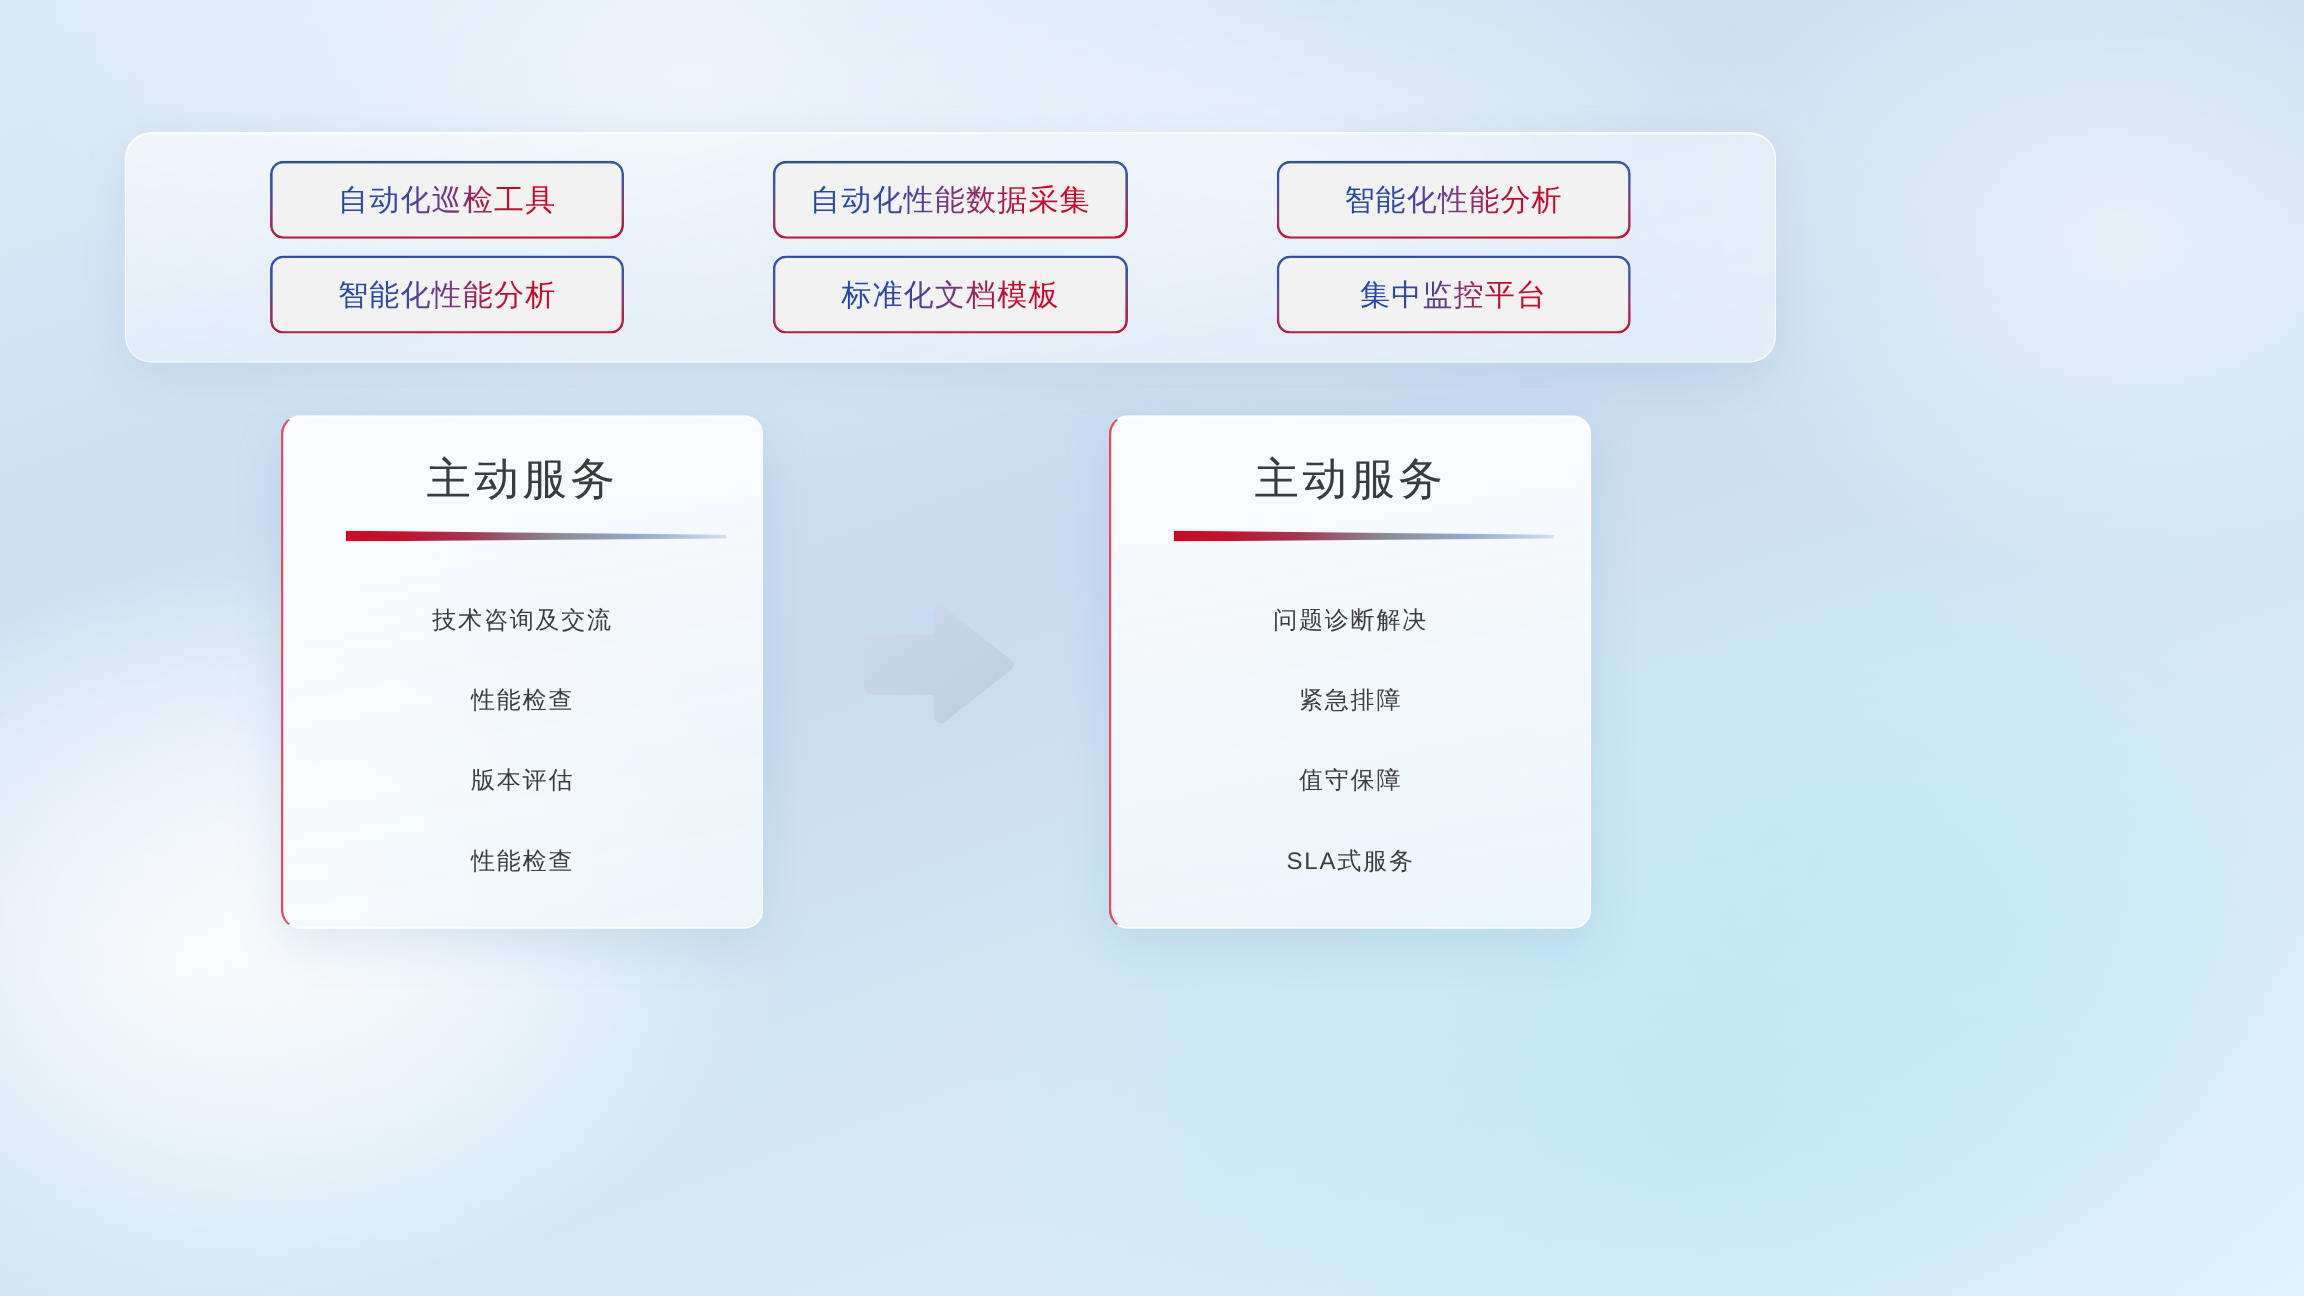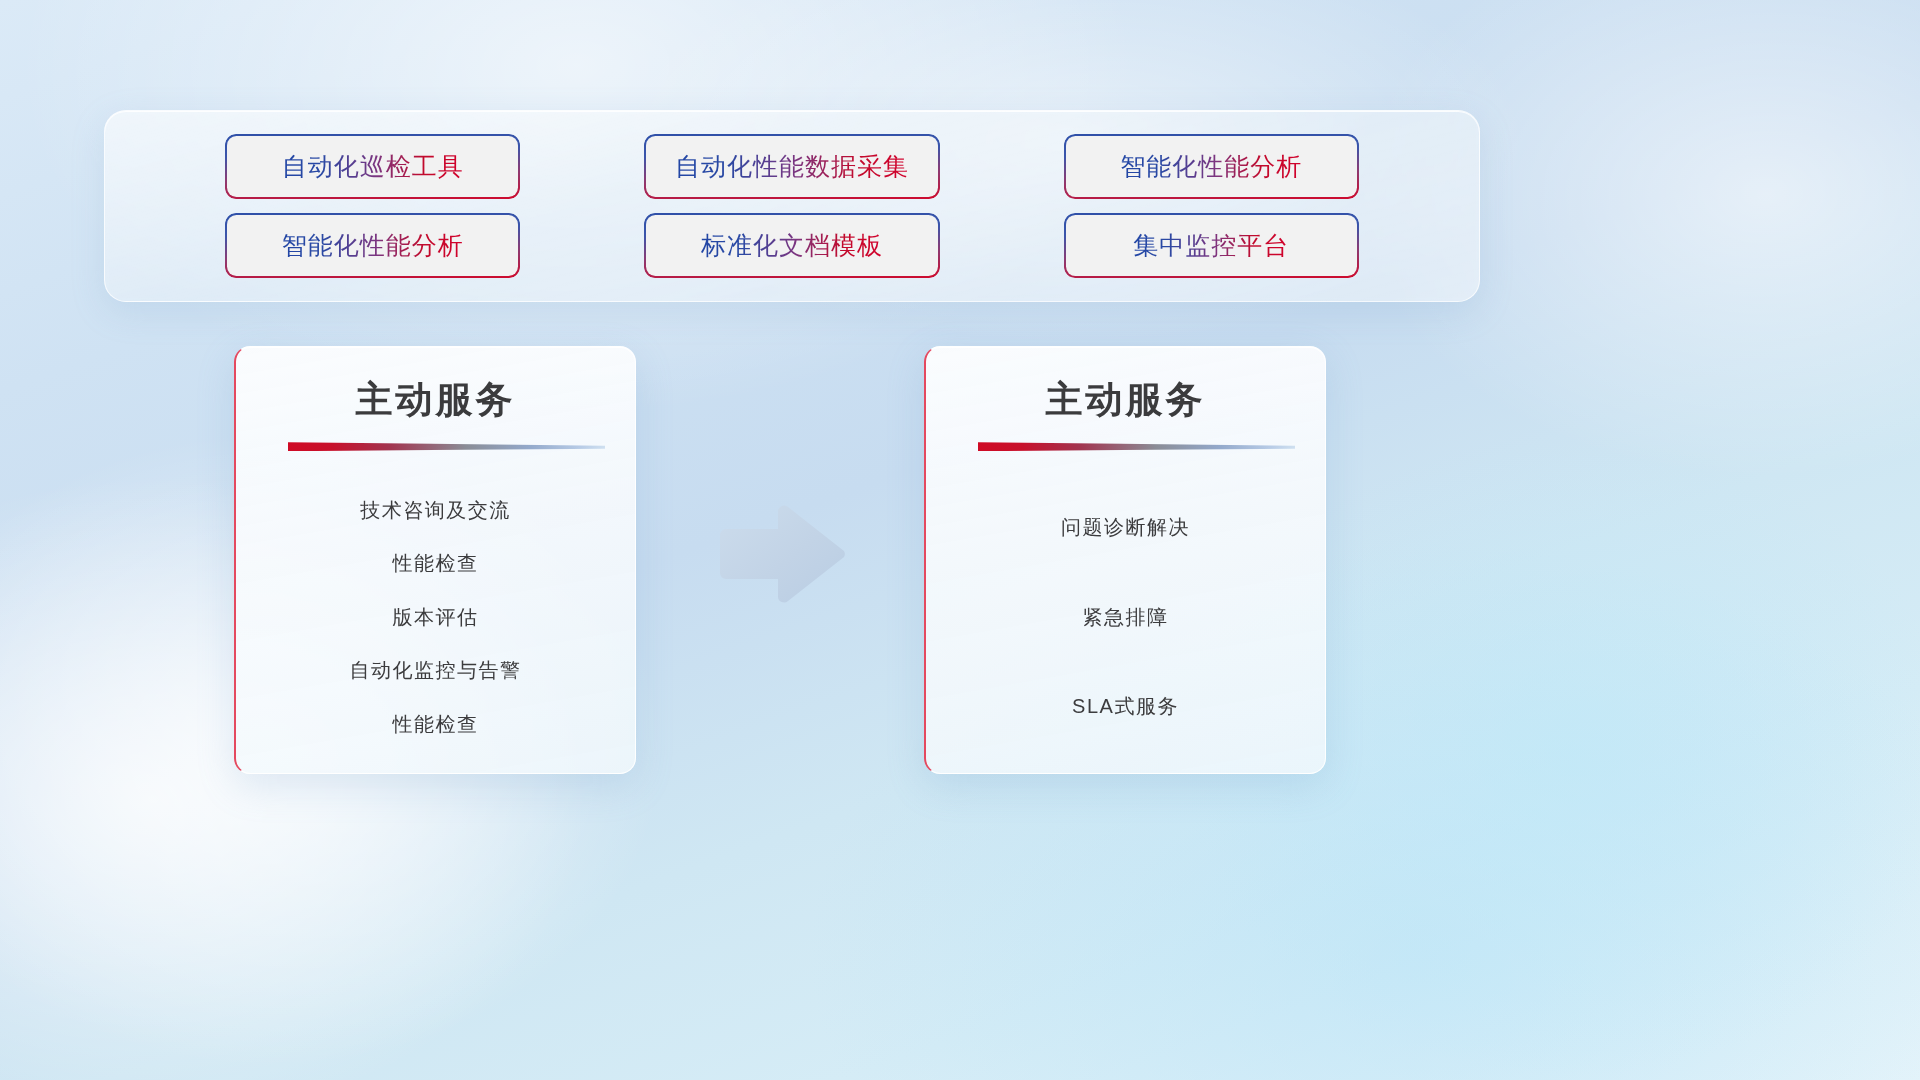--- a/index.html
+++ b/index.html
@@ -113,21 +113,21 @@
     padding: 30px 26px 22px;
     display: flex;
     flex-direction: column;
   }
   #card-proactive { left: 234px; }
   #card-reactive  { left: 924px; }
 
   .card-title {
     text-align: center;
     font-size: 37px;
-    font-weight: 700;
+    font-weight: 400;
     color: #3b3b3d;
     letter-spacing: 3px;
     line-height: 1.25;
   }
 
   .divider-wrap {
     margin: 16px 4px 0 4px;
     height: 14px;
     position: relative;
   }
@@ -203,21 +203,20 @@
 
   <div class="card" id="card-proactive">
     <div class="card-title">主动服务</div>
     <div class="divider-wrap">
       <div class="divider"></div>
     </div>
     <div class="card-list">
       <div class="card-list-item">技术咨询及交流</div>
       <div class="card-list-item">性能检查</div>
       <div class="card-list-item">版本评估</div>
-      <div class="card-list-item">自动化监控与告警</div>
       <div class="card-list-item">性能检查</div>
     </div>
   </div>
 
   <svg id="flow-arrow" viewBox="0 0 134 98">
     <defs>
       <linearGradient id="arrGrad" x1="0" y1="0" x2="1" y2="1">
         <stop offset="0%" stop-color="#ccdcec"></stop>
         <stop offset="55%" stop-color="#c2d3e6"></stop>
         <stop offset="100%" stop-color="#b9cde3"></stop>
@@ -227,17 +226,18 @@
   </svg>
 
   <div class="card" id="card-reactive">
     <div class="card-title">主动服务</div>
     <div class="divider-wrap">
       <div class="divider"></div>
     </div>
     <div class="card-list">
       <div class="card-list-item">问题诊断解决</div>
       <div class="card-list-item">紧急排障</div>
+      <div class="card-list-item">值守保障</div>
       <div class="card-list-item">SLA式服务</div>
     </div>
   </div>
 
 </div>
 
 </body></html>

